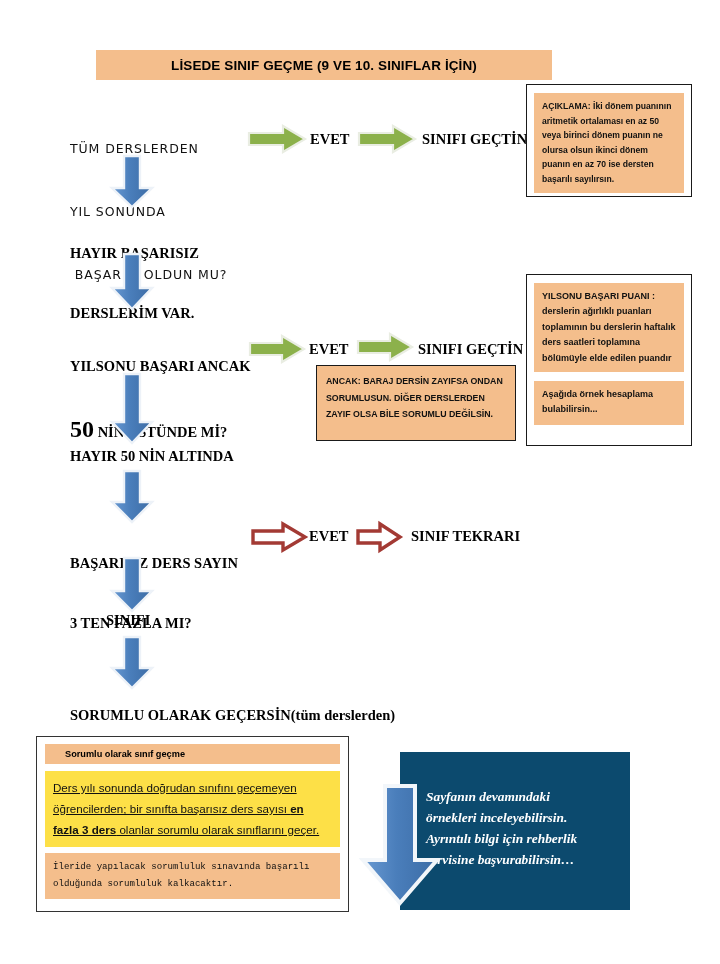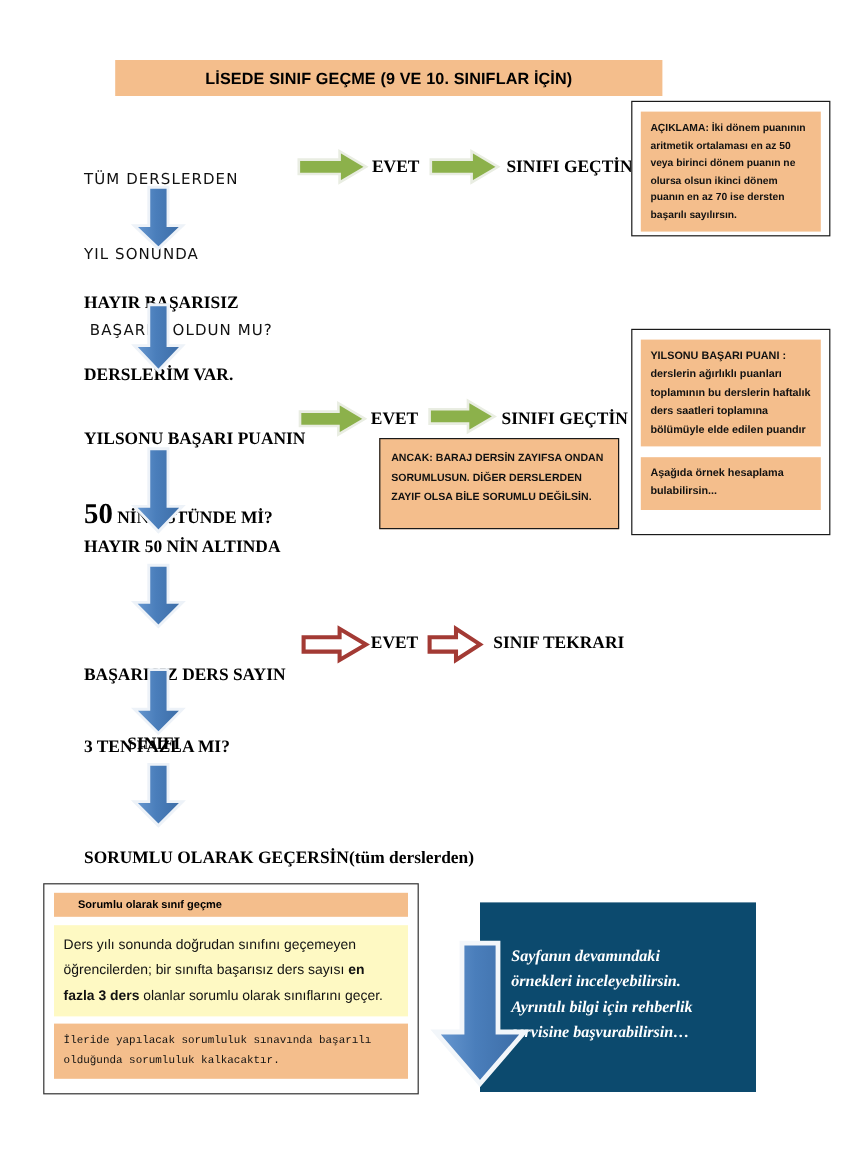--- a/index.html
+++ b/index.html
@@ -88,26 +88,27 @@
     padding:7px 8px 8px 8px;
   }
   .card-head{
     background:#F4BE8C;
     font-family:"Liberation Sans", sans-serif;
     font-weight:bold;font-size:9.2px;
     text-align:left;
     padding:5px 20px;
   }
   .card-body{
-    background:#fef9c3;
+    background:#fde047;
     font-family:"Liberation Sans", sans-serif;
     font-size:11.6px;line-height:21px;
     padding:6px 8px 7px 8px;
     margin-top:7px;
     color:#111;
+    text-decoration:underline;
   }
   .card-foot{
     background:#F4BE8C;
     font-family:Liberation Mono, monospace;
     font-size:9.1px;line-height:16.5px;
     padding:6px 8px 7px 8px;
     margin-top:6px;
     color:#111;
   }
 
@@ -187,21 +188,21 @@
           <stop offset="0%" stop-color="#6A9AD2"></stop>
           <stop offset="45%" stop-color="#4A7EBB"></stop>
           <stop offset="100%" stop-color="#3C6CA5"></stop>
         </linearGradient>
       </defs>
       <polygon points="20,2 36,2 36,36 48,36 28,57 8,36 20,36" fill="url(#bg2)" stroke="#EDF2F8" stroke-width="2.4"></polygon>
     </svg>
   </div>
 
   <div class="abs flow-label" style="left:70px;top:316px;">
-    <div>YILSONU BAŞARI PUANIN</div>
+    <div>YILSONU BAŞARI ANCAK</div>
     <div style="margin-top:3px;"><span class="big">50</span><span> NİN ÜSTÜNDE Mİ?</span></div>
   </div>
 
   <div class="abs" style="left:248px;top:334px;">
     <svg width="58" height="30" viewBox="0 0 58 30">
       <polygon points="2,9 34,9 34,2 56,15 34,28 34,21 2,21" fill="#8CB14B" stroke="#E9EDE2" stroke-width="2.2"></polygon>
     </svg>
   </div>
   <div class="abs word" style="left:309px;top:341px;">EVET</div>
 

